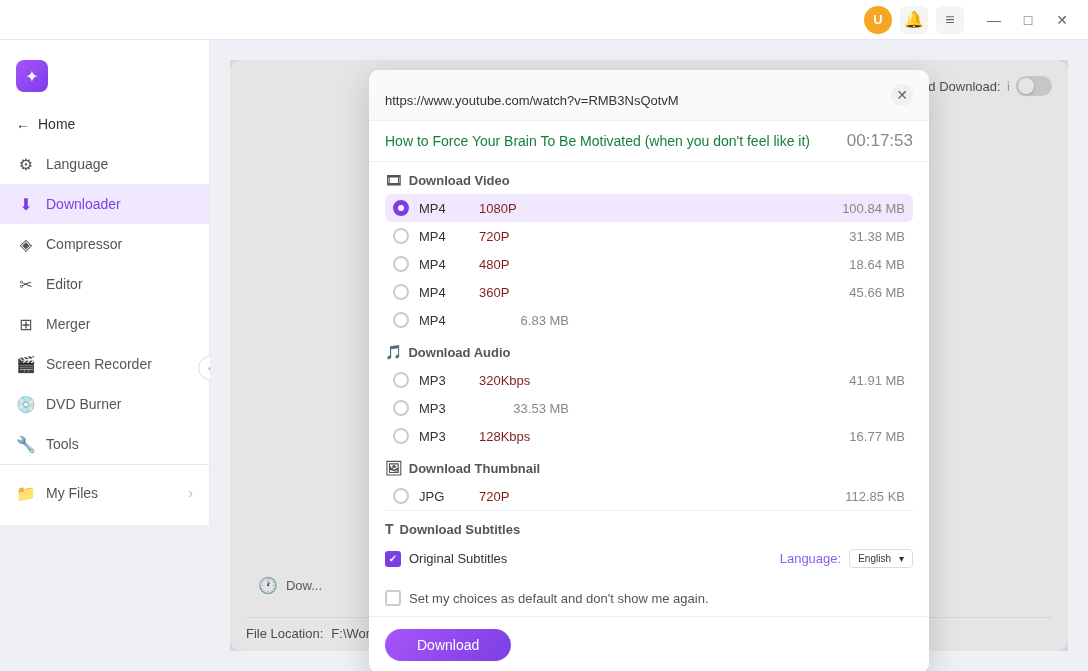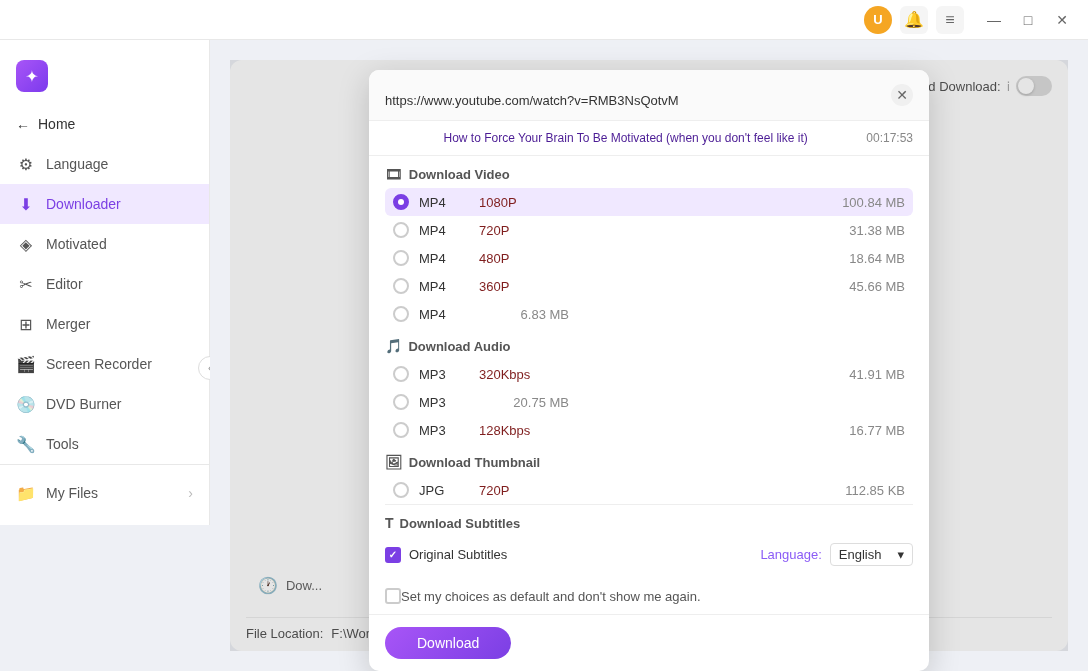--- a/index.html
+++ b/index.html
@@ -137,22 +137,22 @@
       width: 22px; height: 22px; border-radius: 50%;
       background: #f0f0f0; display: flex; align-items: center; justify-content: center;
       cursor: pointer; font-size: 14px; color: #666; flex-shrink: 0; margin-left: 8px;
     }
 
     .modal-title-row {
       display: flex; align-items: center; justify-content: space-between;
       padding: 10px 16px;
       border-bottom: 1px solid #eee;
     }
-    .modal-video-title { font-size: 12px; color: #4c1d95; flex: 1; text-align: center; }
-    .modal-duration { font-size: 12px; color: #888; }
+    .modal-video-title { font-size: 14px; color: #15803d; flex: 1; }
+    .modal-duration { font-size: 17px; color: #888; }
 
     .modal-body { padding: 0 16px; }
 
     .section-header {
       display: flex; align-items: center; gap: 6px;
       padding: 10px 0 6px 0;
       font-size: 13px; color: #555; font-weight: 600;
     }
     .section-icon { font-size: 14px; }
 
@@ -193,26 +193,26 @@
       width: 16px; height: 16px; border-radius: 3px;
       border: 2px solid #ccc; background: #fff;
       flex-shrink: 0;
     }
     .checkbox-check { color: #fff; font-size: 10px; font-weight: 700; }
     .subtitles-label { font-size: 13px; color: #333; }
     .language-label { font-size: 13px; color: #8b5cf6; margin-left: auto; }
     .language-select {
       display: flex; align-items: center;
       border: 1px solid #ddd; border-radius: 4px;
-      padding: 3px 8px; font-size: 13px; color: #333;
-      background: #fff; cursor: pointer; gap: 16px;
+      padding: 3px 8px; font-size: 10px; color: #333;
+      background: #fff; cursor: pointer; gap: 8px;
     }
 
     .default-checkbox-row {
-      display: flex; align-items: center; 
+      display: flex; align-items: center; gap: 8px;
       padding: 6px 0 10px 0;
     }
     .default-label { font-size: 13px; color: #555; }
 
     .modal-footer {
       display: flex; 
       padding: 12px 16px;
       border-top: 1px solid #eee;
     }
     .download-btn {
@@ -262,21 +262,21 @@
       <div class="sidebar-item">
         <span class="item-icon">⚙</span>
         <span>Language</span>
       </div>
       <div class="sidebar-item active">
         <span class="item-icon">⬇</span>
         <span>Downloader</span>
       </div>
       <div class="sidebar-item">
         <span class="item-icon">◈</span>
-        <span>Motivated</span>
+        <span>Compressor</span>
       </div>
       <div class="sidebar-item">
         <span class="item-icon">✂</span>
         <span>Editor</span>
       </div>
       <div class="sidebar-item">
         <span class="item-icon">⊞</span>
         <span>Merger</span>
       </div>
       <div class="sidebar-item">
@@ -375,21 +375,21 @@
             </div>
             <div class="format-row">
               <div class="radio-btn"></div>
               <span class="format-name">MP3</span>
               <span class="format-quality">320Kbps</span>
               <span class="format-size">41.91 MB</span>
             </div>
             <div class="format-row">
               <div class="radio-btn"></div>
               <span class="format-name">MP3</span>
-              <span class="format-size">20.75 MB</span>
+              <span class="format-size">33.53 MB</span>
             </div>
             <div class="format-row">
               <div class="radio-btn"></div>
               <span class="format-name">MP3</span>
               <span class="format-quality">128Kbps</span>
               <span class="format-size">16.77 MB</span>
             </div>
 
             <div class="section-header">
               <span class="section-icon">🖼</span>

